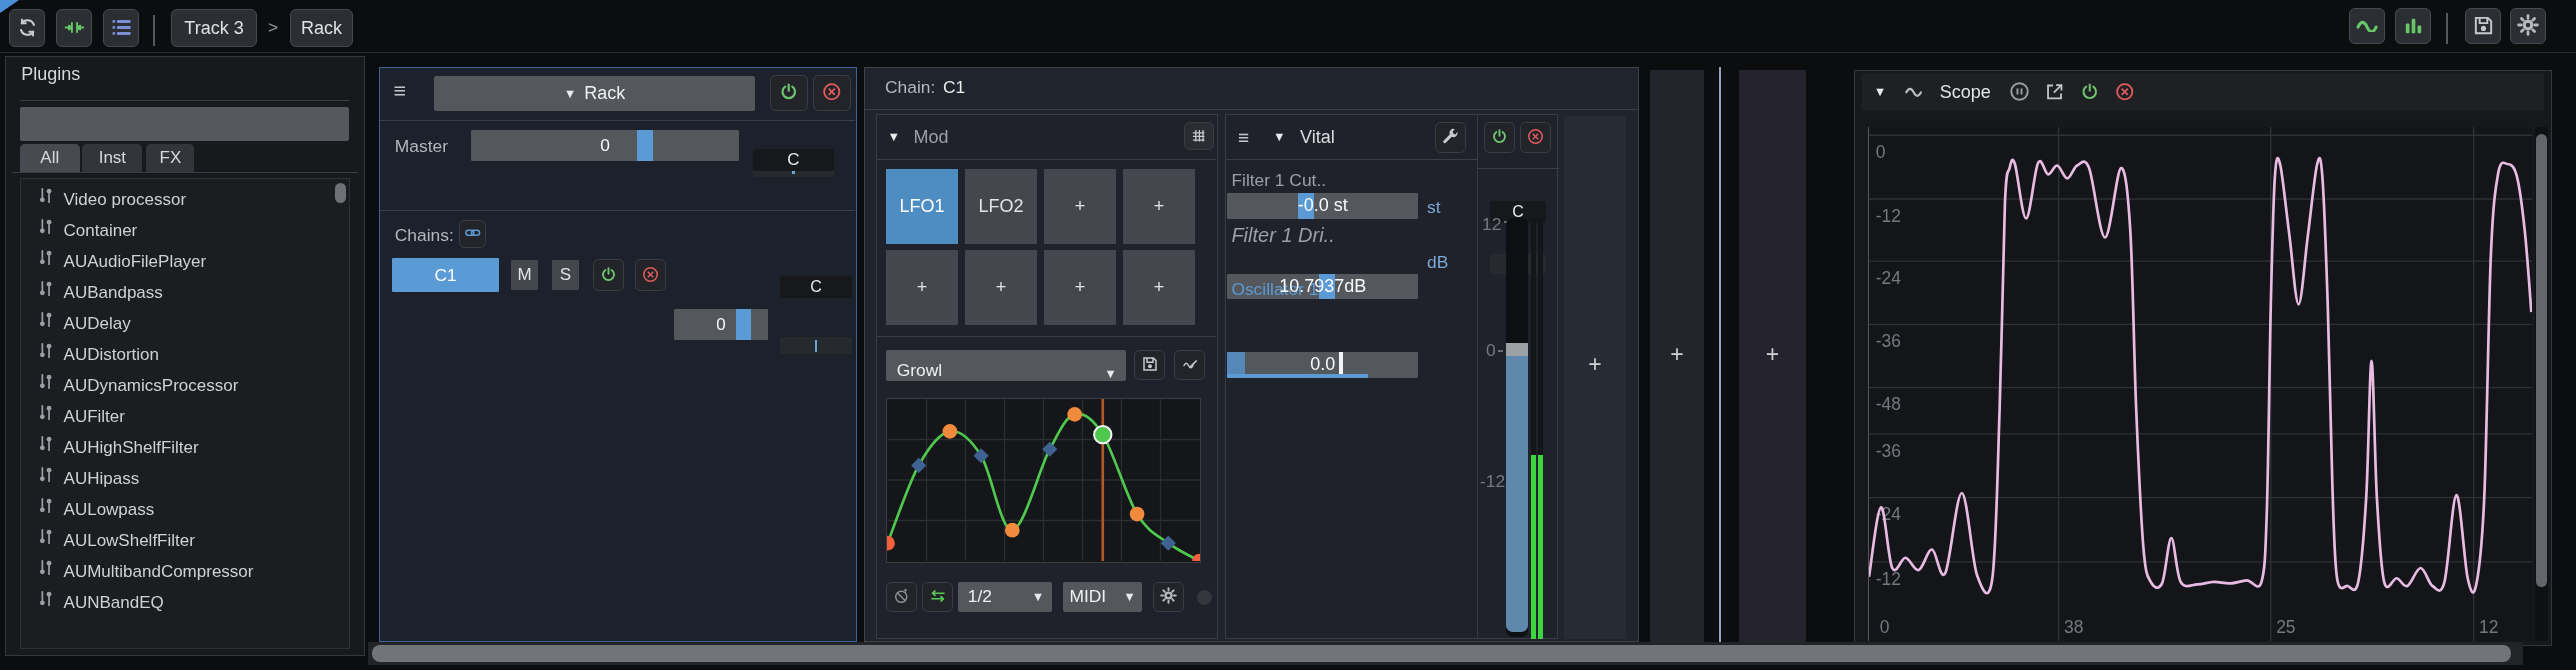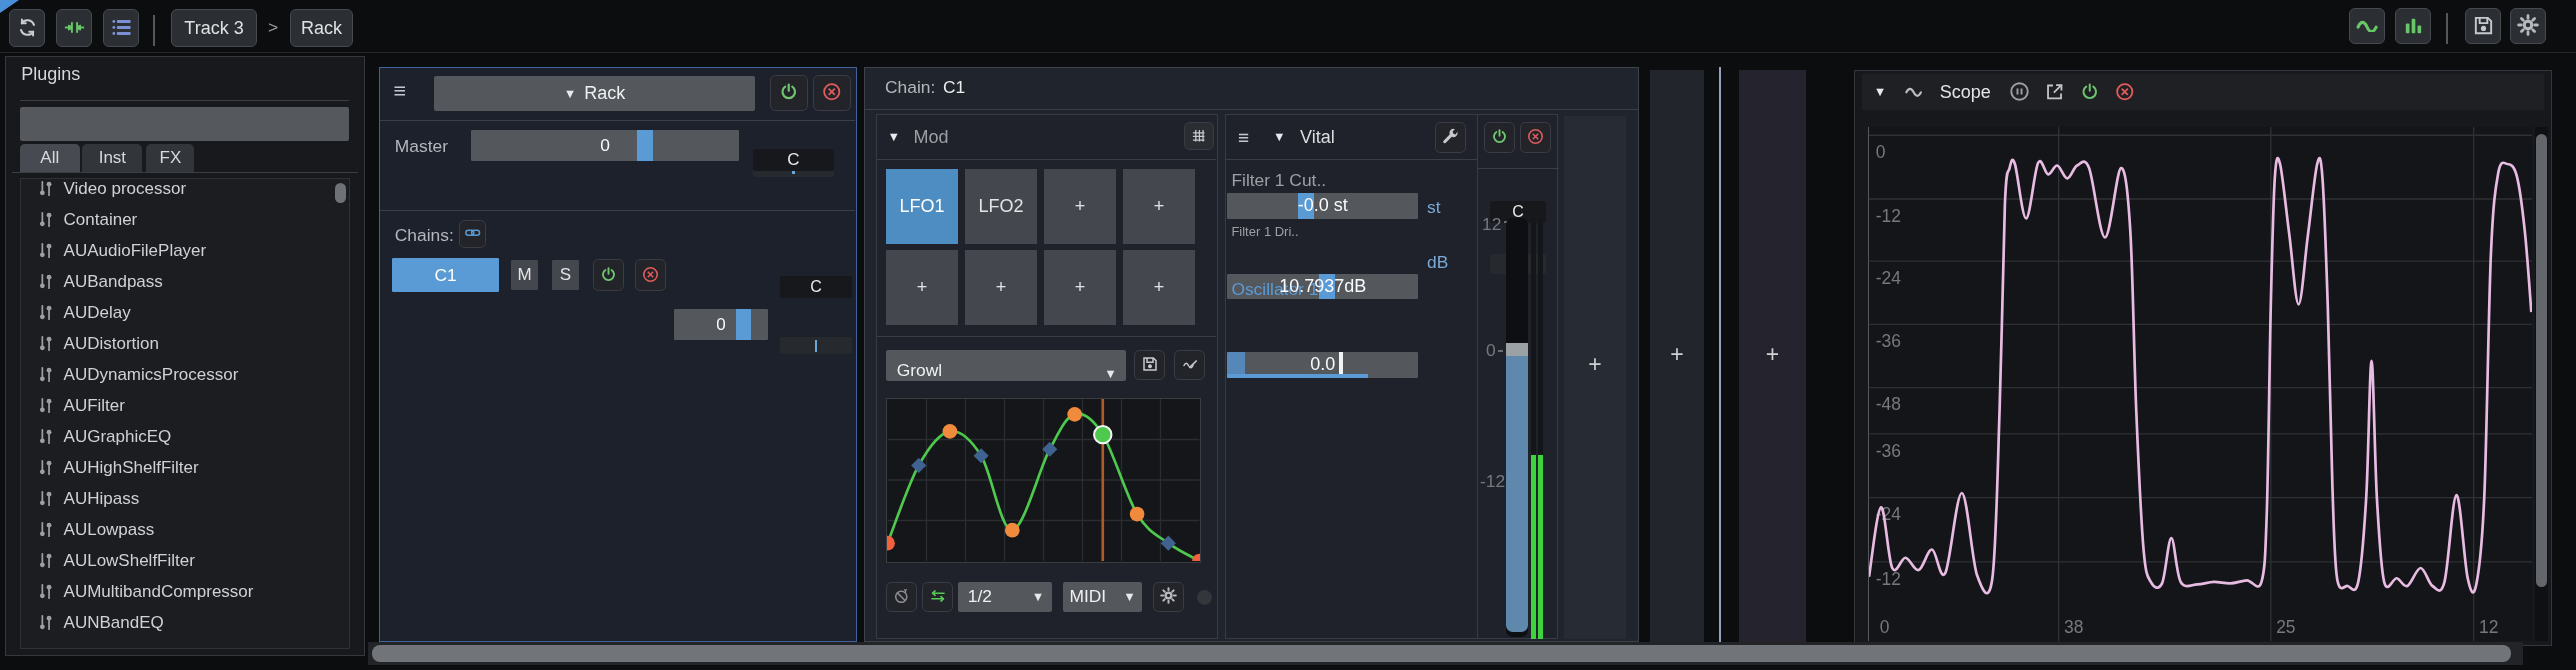--- a/index.html
+++ b/index.html
@@ -19,21 +19,21 @@
   .panlbl{background:#17181b;border-radius:2.7px;color:#e9ebed;display:flex;align-items:center;justify-content:center;}
   .panbox{background:#26292e;border-radius:2px;position:relative;}
   .panbox .pline{position:absolute;top:2.7px;bottom:2.7px;left:50%;width:2.7px;margin-left:-1.3px;background:#6aa6d8;}
   .lbl{color:#b4b7bb;}
   .dim{color:#9ba0a5;}
   .hdiv{background:#3a3e46;height:1.3px;}
   .tri{color:#e8e9ea;font-size:12.7px;}
   
   #sidebar{left:5.4px;top:56px;width:360px;height:600px;background:#17191d;border:1.3px solid #34373d;box-sizing:border-box;padding-left:18px;}
   .tab{border-radius:4.7px 4.7px 0 0;display:flex;align-items:center;justify-content:center;color:#d7d9db;font-size:17px;}
-  .plugrow{display:flex;align-items:flex-start;height:31px;color:#cfd2d5;font-size:17px;gap:9.4px;padding-left:16px;}
+  .plugrow{display:flex;align-items:flex-end;height:31px;color:#cfd2d5;font-size:17px;gap:9.4px;padding-left:16px;}
   
   #rackpanel{left:379px;top:67px;width:478px;height:575px;background:#1d212b;border:1.3px solid #41639c;box-sizing:border-box;}
   #chainpanel{left:864px;top:67px;width:775px;height:575px;background:#20242c;border:1.3px solid #3e424b;box-sizing:border-box;}
   .subpanel{background:#1f222a;border:1.3px solid #383b43;box-sizing:border-box;}
   .slot{background:#44474d;display:flex;align-items:center;justify-content:center;color:#e2e4e6;font-size:18px;}
   .slot.sel{background:#4e8dc2;color:#ffffff;}
   #scopepanel{left:1854px;top:70px;width:698px;height:576px;background:#17181b;border:1.3px solid #33363c;box-sizing:border-box;}
   .glabel{color:#75797e;font-size:17.4px;}
   .addcol{display:flex;align-items:center;justify-content:center;color:#cfd2d5;font-size:23px;}
   .scrthumb{background:#6e7176;border-radius:8px;}
@@ -214,31 +214,20 @@
       <div class="plugrow">
         <span><svg width="17.4" height="19" viewBox="0 0 26 28">
             <g fill="none" stroke="#9aa0a6" stroke-width="2.6" stroke-linecap="round">
               <path d="M8 4v13"></path>
               <path d="M18 24V11"></path>
             </g>
             <circle cx="8" cy="20.5" r="3.6" fill="#9aa0a6"></circle>
             <circle cx="18" cy="7.5" r="3.6" fill="#9aa0a6"></circle>
           </svg></span>
         <span>AUFilter</span>
-      </div>
-      <div class="plugrow">
-        <span><svg width="17.4" height="19" viewBox="0 0 26 28">
-            <g fill="none" stroke="#9aa0a6" stroke-width="2.6" stroke-linecap="round">
-              <path d="M8 4v13"></path>
-              <path d="M18 24V11"></path>
-            </g>
-            <circle cx="8" cy="20.5" r="3.6" fill="#9aa0a6"></circle>
-            <circle cx="18" cy="7.5" r="3.6" fill="#9aa0a6"></circle>
-          </svg></span>
-        <span>AUGraphicEQ</span>
       </div>
       <div class="plugrow">
         <span><svg width="17.4" height="19" viewBox="0 0 26 28">
             <g fill="none" stroke="#9aa0a6" stroke-width="2.6" stroke-linecap="round">
               <path d="M8 4v13"></path>
               <path d="M18 24V11"></path>
             </g>
             <circle cx="8" cy="20.5" r="3.6" fill="#9aa0a6"></circle>
             <circle cx="18" cy="7.5" r="3.6" fill="#9aa0a6"></circle>
           </svg></span>
@@ -496,21 +485,21 @@
     <div class="abs hdiv" style="left:0;top:44px;width:251px;"></div>
     <div class="abs" style="left:251px;top:0;width:1.3px;height:523px;background:#383b43;"></div>
 
     <span class="abs dim" style="left:5.4px;top:55px;font-size:17.4px;">Filter 1 Cut..</span>
     <div class="abs slider" style="left:1.3px;top:78px;width:191px;height:25.5px;font-size:18px;">
       <div class="handle" style="left:37%;width:16px;"></div>
       <div class="val">-0.0 st</div>
     </div>
     <span class="abs" style="left:201px;top:82px;font-size:17.4px;color:#7ba9d6;">st</span>
 
-    <span class="abs dim" style="left:5.4px;top:109px;font-size:13px;">Filter 1 Dri..</span>
+    <span class="abs dim" style="left:5.4px;top:109px;font-size:20px;font-style:italic;">Filter 1 Dri..</span>
     <div class="abs slider" style="left:1.3px;top:133px;width:191px;height:25.5px;font-size:18px;">
       <div class="handle" style="left:48%;width:16px;"></div>
       <div class="val">10.7937dB</div>
     </div>
     <span class="abs" style="left:201px;top:137px;font-size:17.4px;color:#7ba9d6;">dB</span>
 
     <span class="abs" style="left:5.4px;top:164px;font-size:17.4px;color:#5b9bd5;">Oscillator 1..</span>
     <div class="abs slider" style="left:1.3px;top:186px;width:191px;height:25.5px;font-size:18px;">
       <div class="handle" style="left:0;width:17.4px;background:#5587b8;"></div>
       <div class="val">0.0</div>

